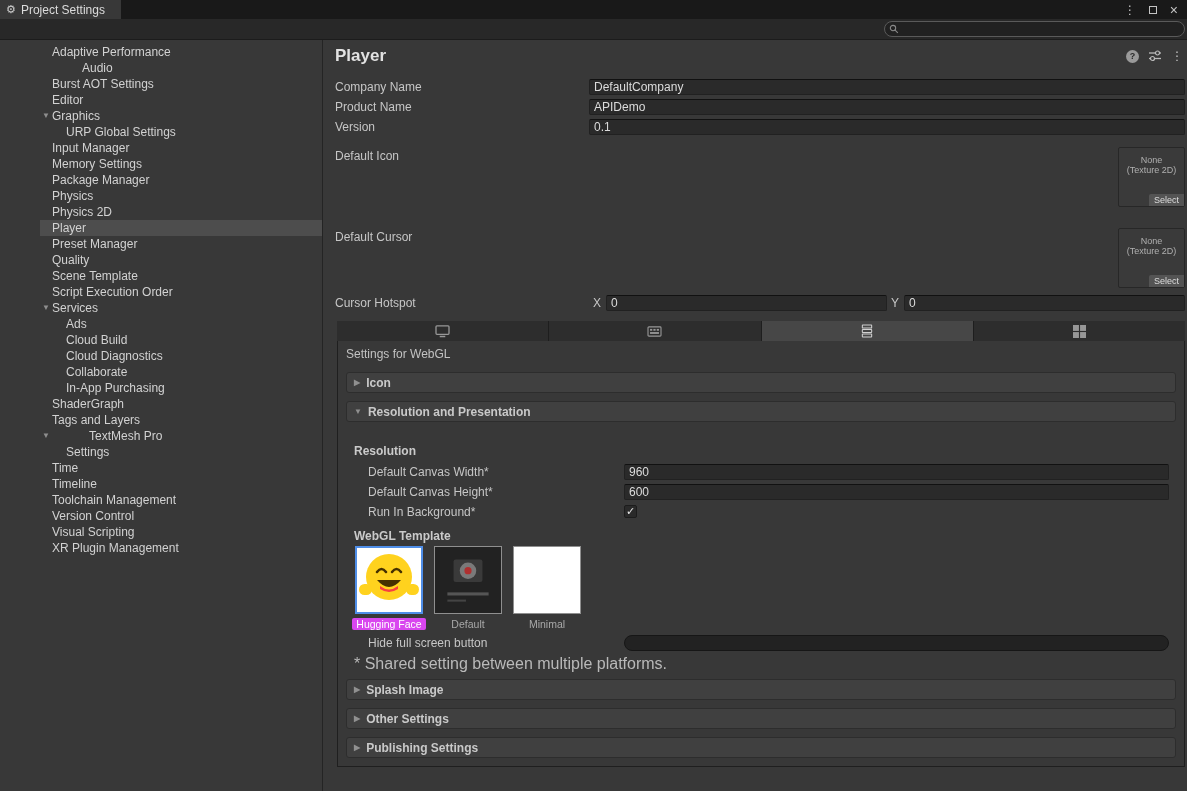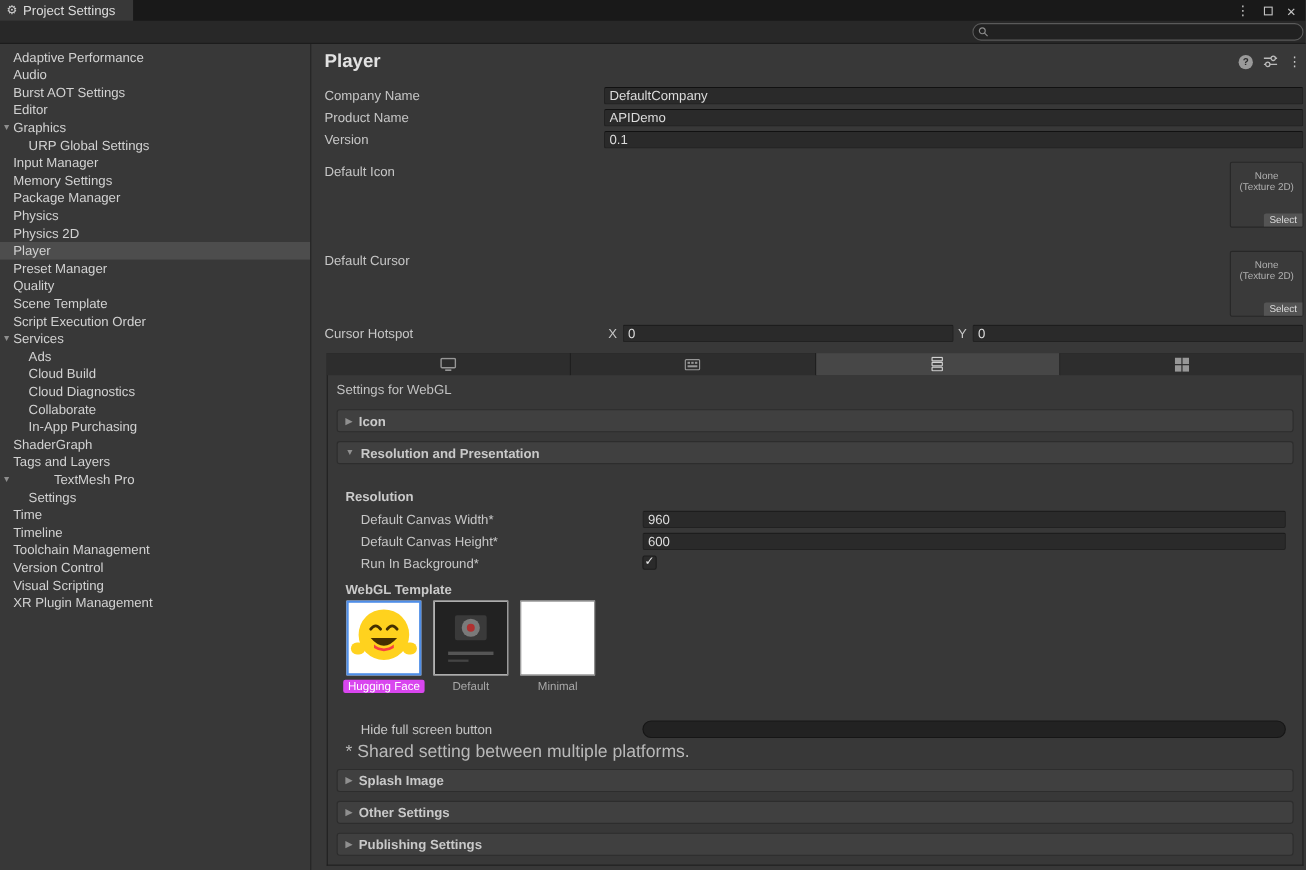--- a/index.html
+++ b/index.html
@@ -16,21 +16,21 @@
   .maxbox { width:8px; height:8px; border:1px solid #c4c4c4; display:inline-block; }
   .closex { font-size:14px; line-height:1; }
 
   
   .toolbar { height:21px; background:#282828; display:flex; align-items:center; justify-content:flex-end; padding-right:2px; flex-shrink:0; border-bottom:1px solid #1c1c1c; }
   .searchwrap { position:relative; width:301px; height:16px; }
   .searchwrap svg { position:absolute; left:5px; top:3px; }
   .search { width:100%; height:16px; background:#212121; border:1px solid #5a5a5a; border-radius:8px; color:#cfcfcf; font:11px "Liberation Sans",sans-serif; padding:0 6px 0 18px; outline:none; }
 
   
-  .content { flex:1; display:flex; min-height:0; }
+  .content { flex:1; display:flex; min-height:0;padding-left:40px; }
 
   
   .sidebar { width:283px; flex-shrink:0; border-right:1px solid #242424; padding-top:4px; overflow:hidden; }
   .sb-row { height:16px; line-height:16px; position:relative; color:#d2d2d2; white-space:nowrap; }
   .sb-row.selected { background:#4d4d4d; }
   .sb-arrow { position:absolute; left:2px; top:0; font-size:8px; color:#8e8e8e; }
   .sb-label { display:block; }
 
   
   .main { flex:1; padding:0 2px 0 12px; min-width:0; }
@@ -113,21 +113,21 @@
   </div>
 
   <div class="content">
 
     <div class="sidebar">
       <div>
           <div class="sb-row">
             <span class="sb-label" style="padding-left: 12px;">Adaptive Performance</span>
           </div>
           <div class="sb-row">
-            <span class="sb-label" style="padding-left: 12px;">Audio</span>
+            <span class="sb-label" style="padding-left: 12px; margin-left: 30px;">Audio</span>
           </div>
           <div class="sb-row">
             <span class="sb-label" style="padding-left: 12px;">Burst AOT Settings</span>
           </div>
           <div class="sb-row">
             <span class="sb-label" style="padding-left: 12px;">Editor</span>
           </div>
           <div class="sb-row">
             <span class="sb-arrow">▼</span>
             <span class="sb-label" style="padding-left: 12px;">Graphics</span>
@@ -381,21 +381,21 @@
             <div class="tcard">
               <div class="thumb">
                 <svg viewBox="0 0 64 64">
                   <rect width="64" height="64" fill="#ffffff"></rect>
                 </svg>
               </div>
               <div class="tlabel">Minimal</div>
             </div>
           </div>
 
-        <div class="srow" style="margin-top:24px">
+        <div class="srow" style="margin-top:4px">
           <div class="slabel">Hide full screen button</div>
           <input class="uinput pill" value="" style="">
         </div>
 
         <div class="note">* Shared setting between multiple platforms.</div>
 
         <div class="fold-h mt9">
           <span class="fh-arrow">▶</span>
           <span>Splash Image</span>
         </div>

